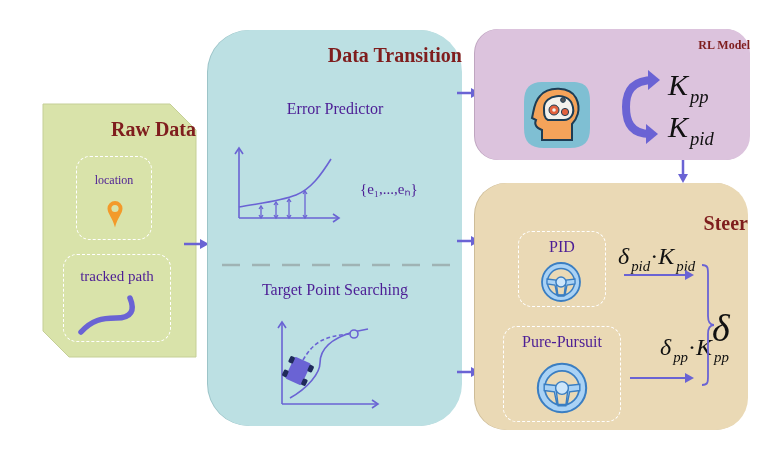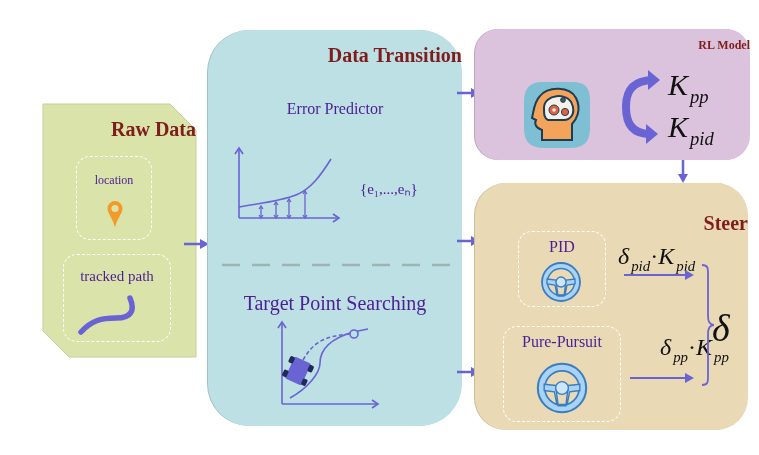--- a/index.html
+++ b/index.html
@@ -64,21 +64,21 @@
         <polyline points="67,70 69,73 71,70"></polyline>
     </g>
   </g>
 </svg>
 <div class="blue-text" style="left:360px;top:178px;font-size:15px;">{e₁,...,eₙ}</div>
 
 <svg style="left:222px;top:263px" width="228" height="4">
   <line x1="0" y1="2" x2="228" y2="2" stroke="#9fb3b4" stroke-width="2.5" stroke-dasharray="18,12"></line>
 </svg>
 
-<div class="blue-text" style="left:208px;top:292px;width:254px;font-size:20px;">Target Point Searching</div>
+<div class="blue-text" style="left:208px;top:281px;width:254px;font-size:16px;">Target Point Searching</div>
 
 <svg style="left:278px;top:318px" width="110" height="92" viewBox="0 0 110 92">
   <g stroke="#6a63d4" fill="none" stroke-width="1.6">
     <line x1="4" y1="86" x2="4" y2="4"></line>
     <polyline points="0,10 4,4 8,10"></polyline>
     <line x1="4" y1="86" x2="100" y2="86"></line>
     <polyline points="94,82 100,86 94,90"></polyline>
     <path d="M12 80 C30 70 42 55 42 45 C42 30 55 20 75 14 L90 11"></path>
     <path d="M25 42 C35 25 45 18 72 16" stroke-dasharray="4,2.5"></path>
     <circle cx="76" cy="16" r="4" fill="#bce0e3"></circle>

